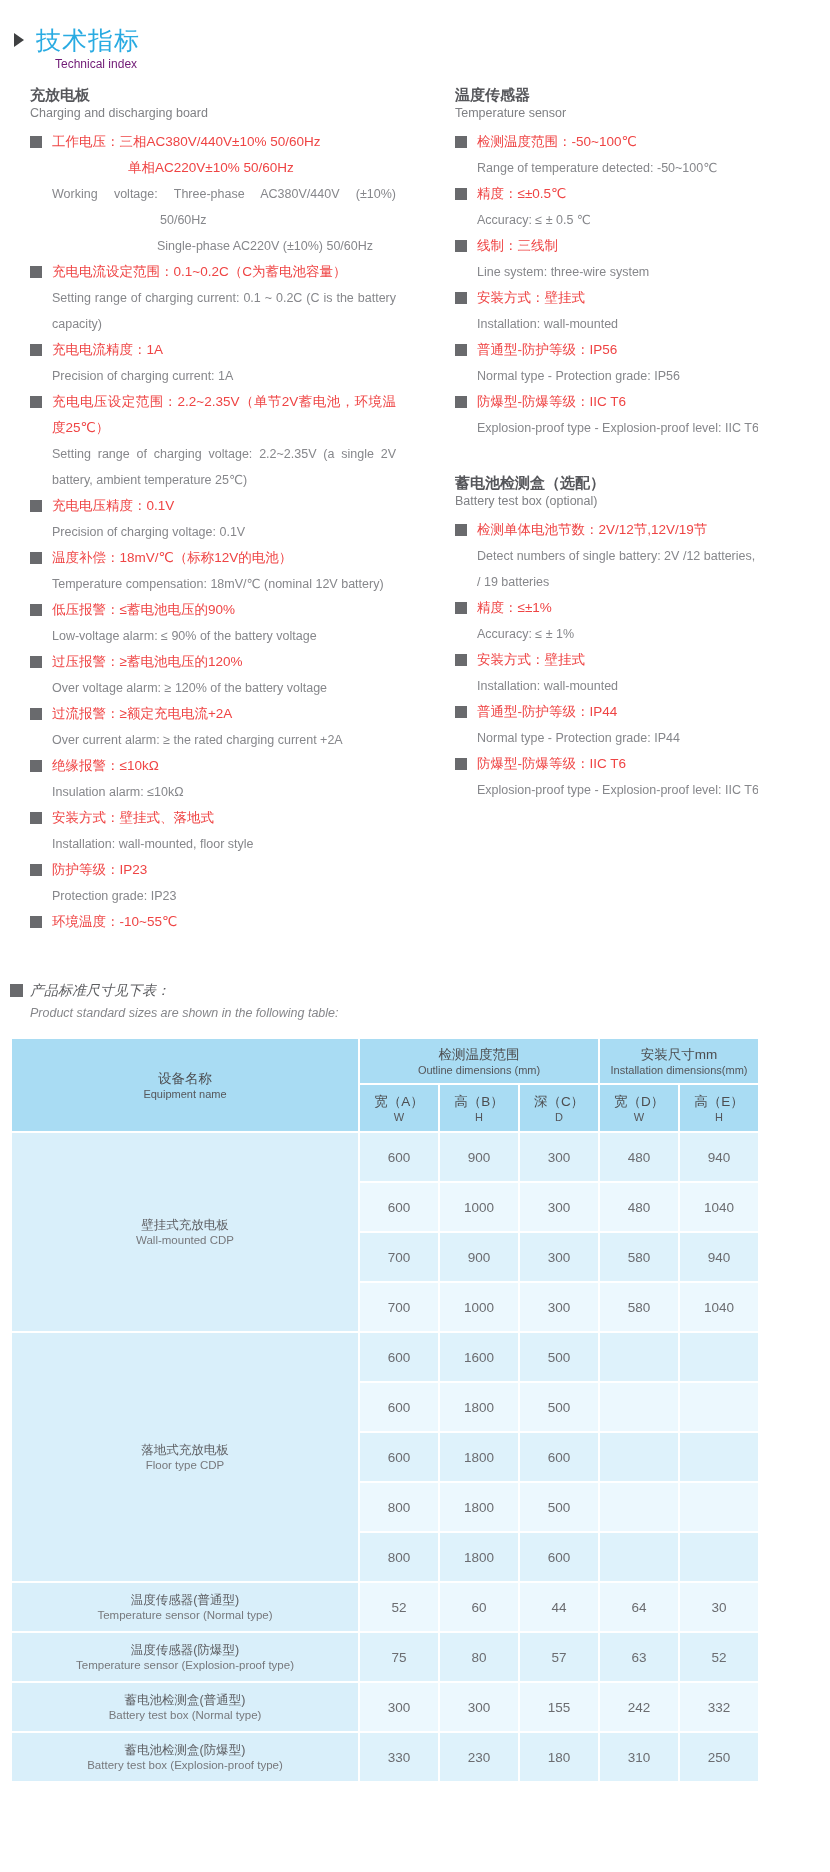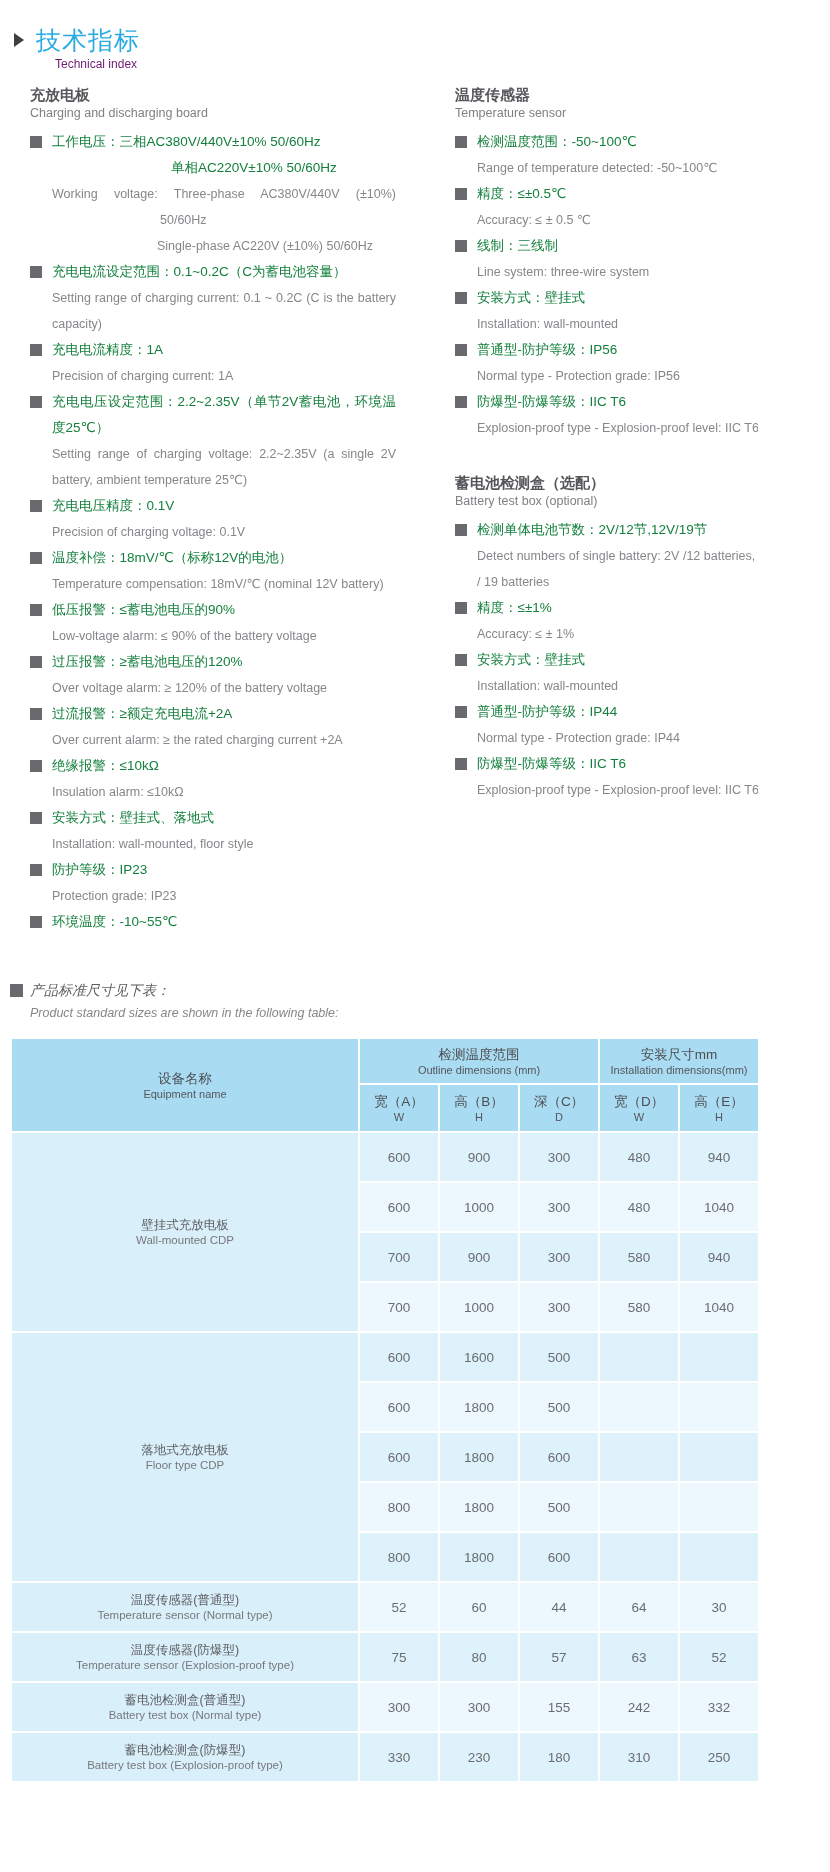--- a/index.html
+++ b/index.html
@@ -14,21 +14,21 @@
 
   
   .columns{display:flex;align-items:flex-start;margin-top:14px;}
   .col-left{width:366px;margin-left:30px;flex:none;}
   .col-right{width:326px;margin-left:59px;flex:none;}
   .section + .section{margin-top:32px;}
   .sec-zh{font-size:15px;font-weight:bold;color:#55565a;line-height:20px;}
   .sec-en{font-size:12.5px;color:#7f8084;line-height:17px;margin-bottom:7px;}
   .item{position:relative;padding-left:22px;}
   .bullet{position:absolute;left:0;top:7px;width:12px;height:12px;background:#696a6d;}
-  .zh-line{font-size:13.5px;color:#15803d;line-height:26px;text-align:justify;}
+  .zh-line{font-size:13.5px;color:#ef4444;line-height:26px;text-align:justify;}
   .en-line{font-size:12.5px;color:#86878b;line-height:26px;text-align:justify;}
 
   
   .intro{margin:46px 0 0 10px;font-style:italic;}
   .intro-zh{position:relative;padding-left:20px;font-size:14px;color:#5c5d60;line-height:19px;}
   .intro-bullet{position:absolute;left:0;top:3px;width:13px;height:13px;background:#696a6d;}
   .intro-en{font-size:12.5px;color:#86878b;margin:5px 0 0 20px;line-height:17px;}
 
   
   table{border-collapse:collapse;table-layout:fixed;width:810px;margin:15px 10px 0 10px;}
@@ -61,21 +61,21 @@
 
   <div class="columns">
     <div class="col-left" id="col-left">
         <div class="section">
           <div class="sec-title">
             <div class="sec-zh">充放电板</div>
             <div class="sec-en">Charging and discharging board</div>
           </div>
           <div class="item">
             <div class="zh-line"><span class="bullet"></span><span>工作电压：三相AC380V/440V±10%  50/60Hz</span></div>
-            <div class="zh-line"><span style="margin-left: 119px;">单相AC220V±10%  50/60Hz</span></div>
+            <div class="zh-line"><span style="margin-left: 76px;">单相AC220V±10%  50/60Hz</span></div>
             <div class="en-line" style="text-align-last: justify;">Working voltage: Three-phase AC380V/440V (±10%)</div>
             <div class="en-line" style="margin-left: 108px;">50/60Hz</div>
             <div class="en-line" style="margin-left: 105px;">Single-phase AC220V (±10%) 50/60Hz</div>
           </div>
           <div class="item">
             <div class="zh-line"><span class="bullet"></span><span>充电电流设定范围：0.1~0.2C（C为蓄电池容量）</span></div>
             <div class="en-line">Setting range of charging current: 0.1 ~ 0.2C (C is the battery capacity)</div>
           </div>
           <div class="item">
             <div class="zh-line"><span class="bullet"></span><span>充电电流精度：1A</span></div>

